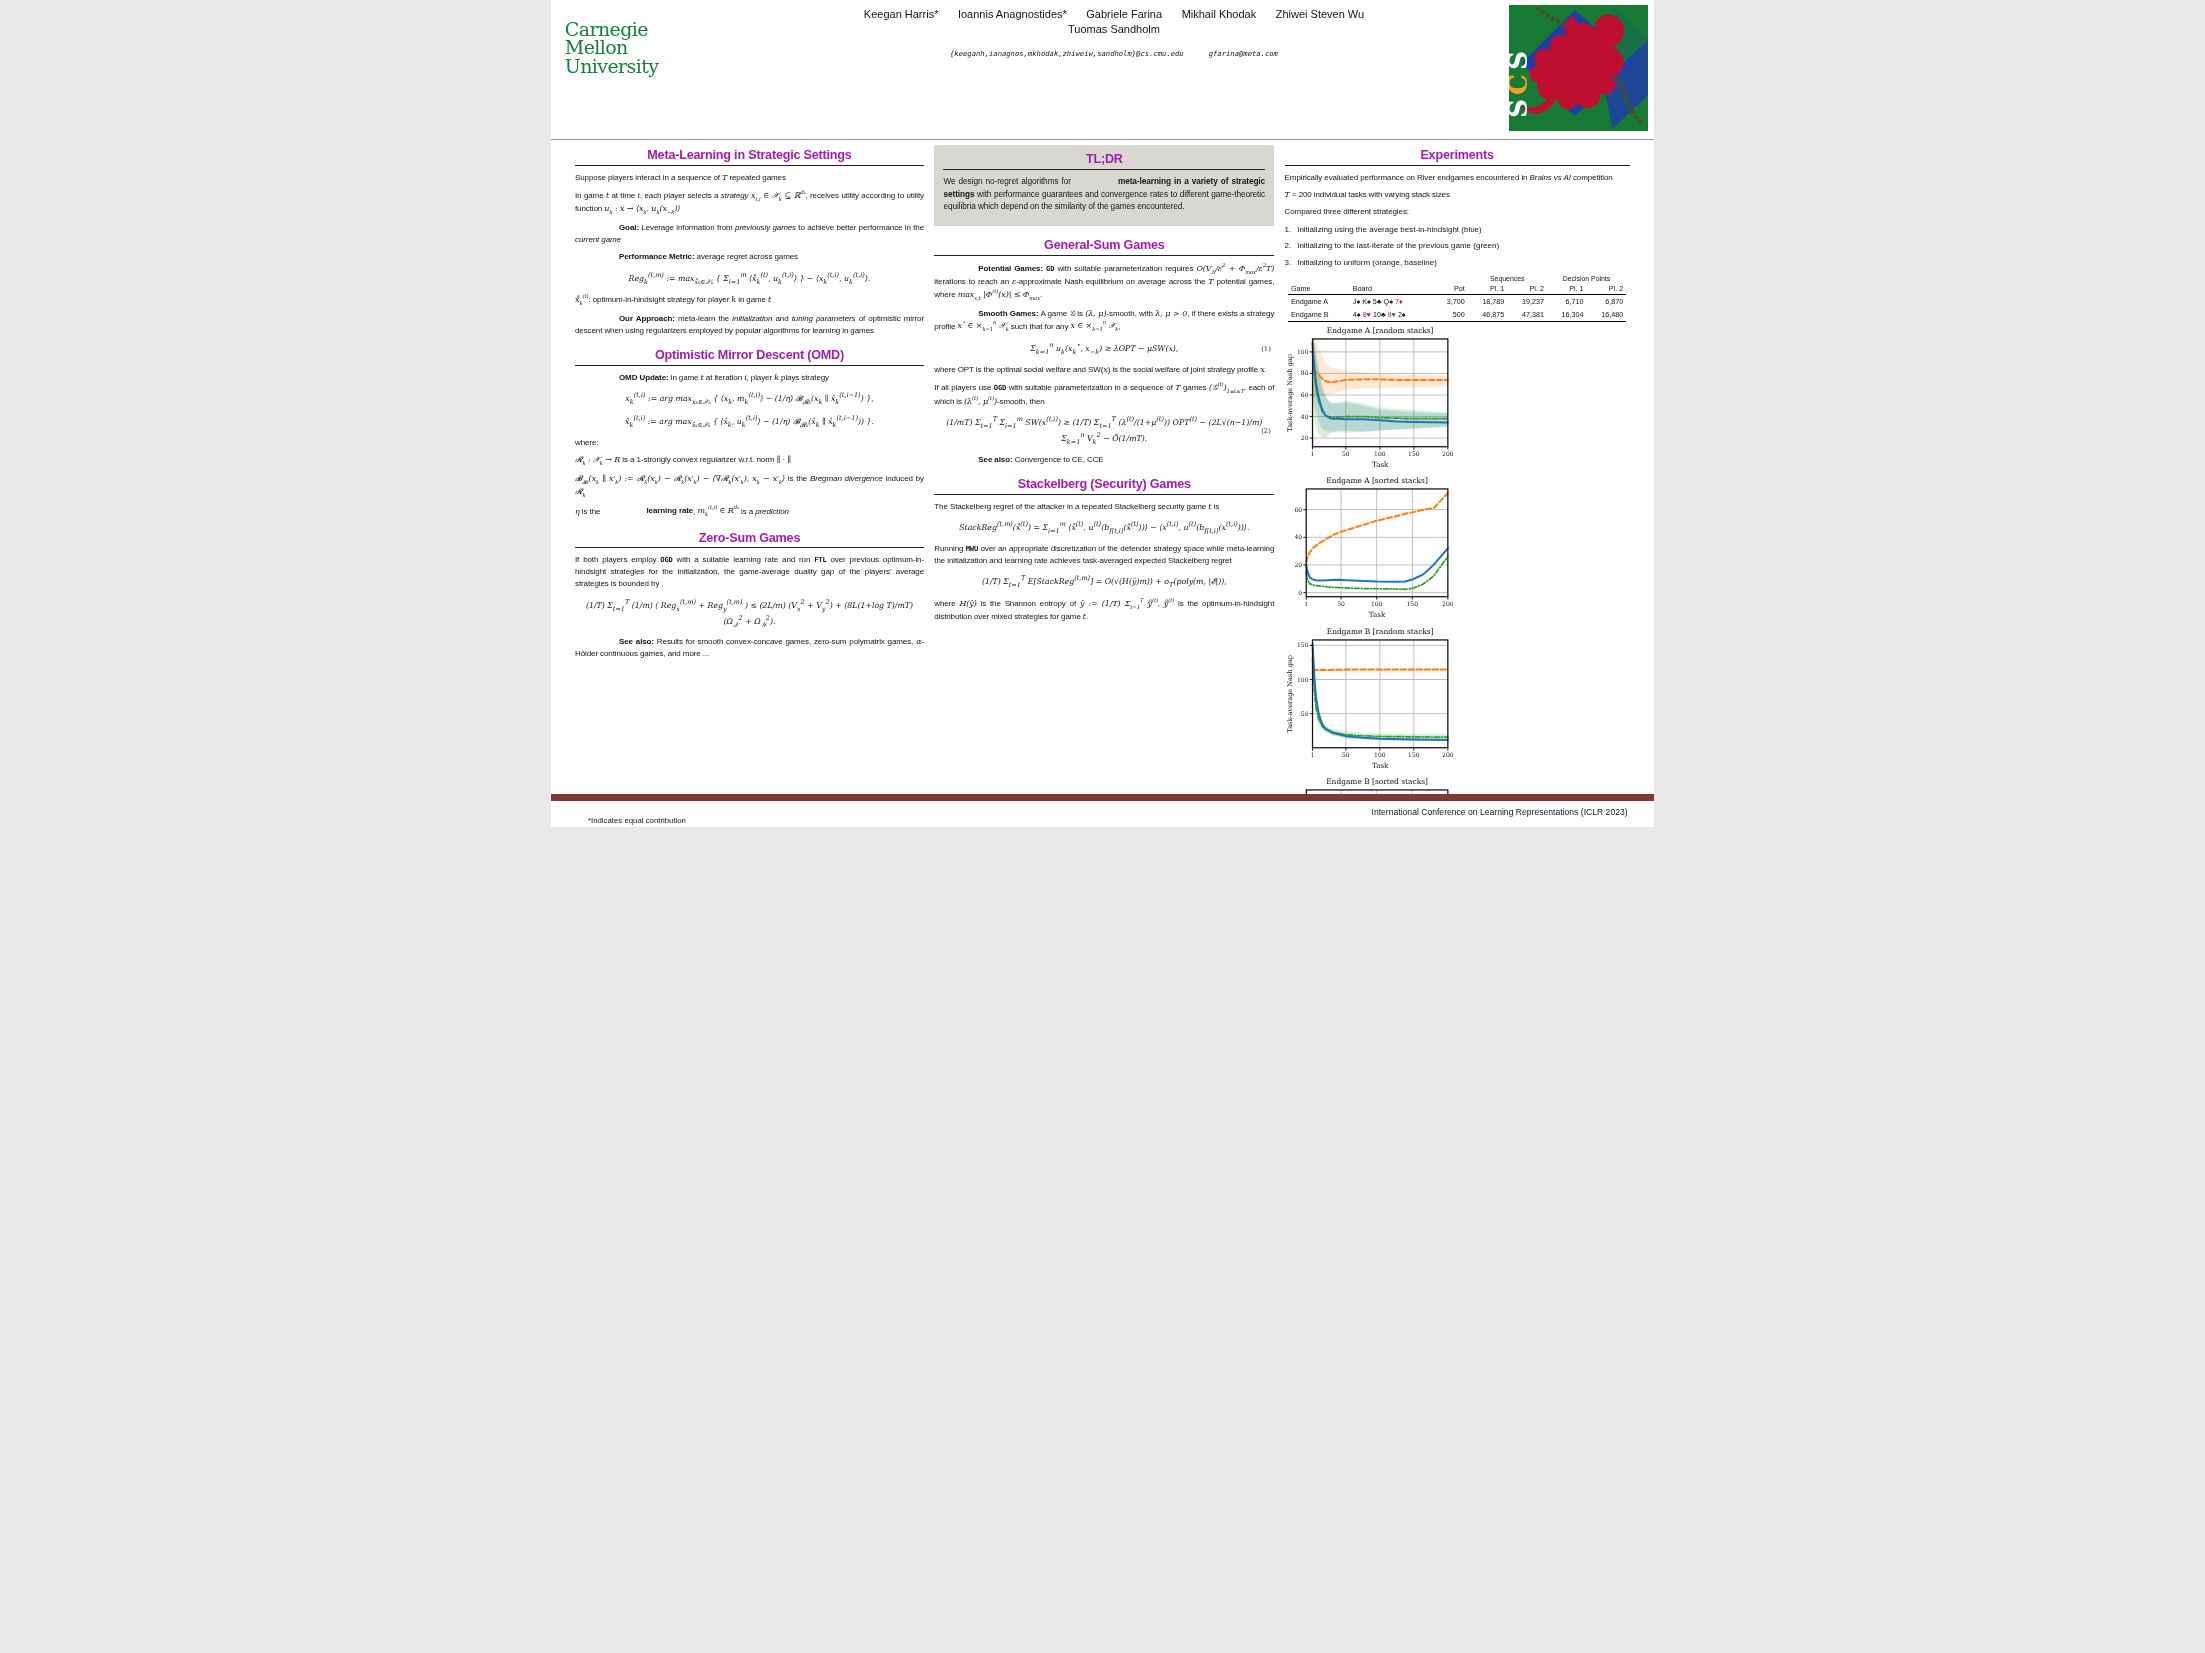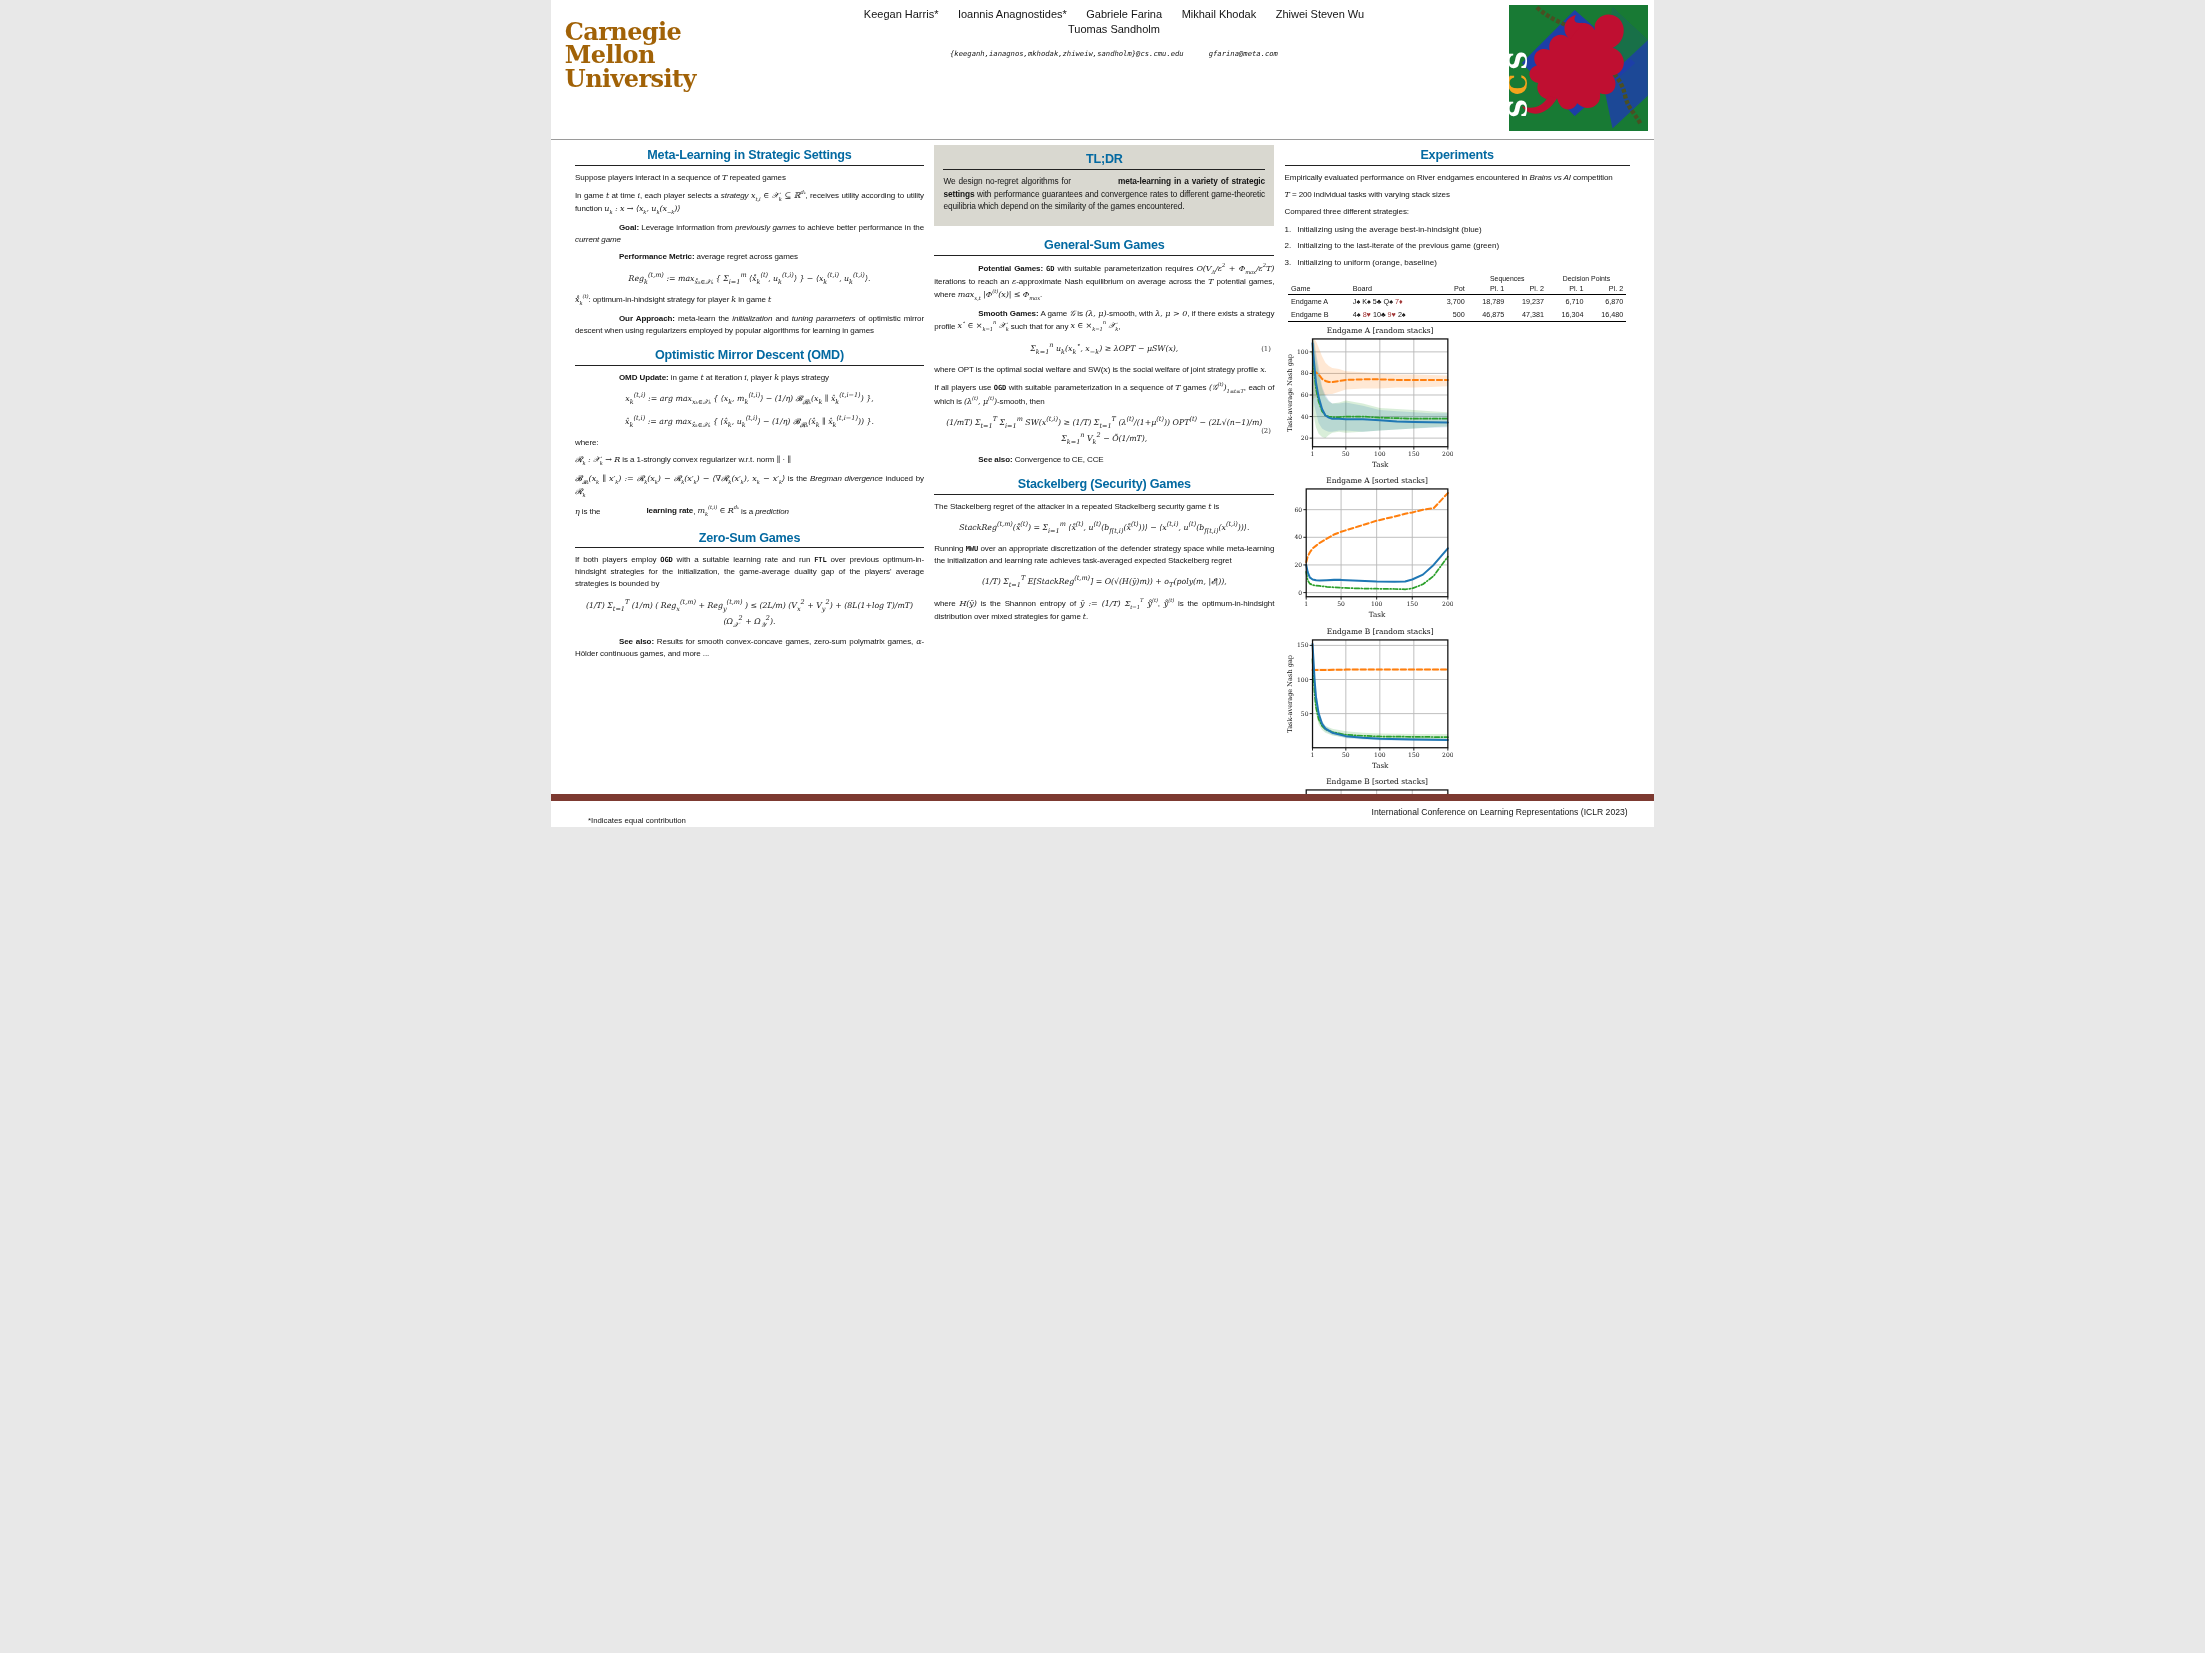--- a/index.html
+++ b/index.html
@@ -1,33 +1,33 @@
 <!DOCTYPE html>
 <html style="font-size:9.2px"><head>
 <meta charset="utf-8">
 <style>
   html,body{margin:0;padding:0;background:#e8e8e8;}
   .page{position:relative;width:1103px;height:827px;background:#ffffff;margin:0 auto;
         font-family:"Liberation Sans",sans-serif;color:#141414;overflow:hidden;}
   
   .header{position:absolute;top:0;left:0;right:0;height:139px;border-bottom:0.6px solid #9a9a9a;background:#fff;}
-  .cmu-wordmark{position:absolute;left:13.8px;top:19.5px;color:#a16207;
-        font-family:"DejaVu Serif",serif;font-weight:bold;font-size:24px;line-height:0.98;letter-spacing:-0.6px;}
+  .cmu-wordmark{position:absolute;left:13.8px;top:19.5px;color:#15803d;
+        font-family:"DejaVu Serif",serif;font-weight:normal;font-size:19px;line-height:0.98;letter-spacing:-0.6px;}
   .header-center{position:absolute;left:178px;right:155px;top:8px;text-align:center;}
   .poster-title{font-size:21px;font-weight:bold;letter-spacing:-0.3px;margin:3.4px 0 8px 0;}
   .authors{display:flex;justify-content:center;gap:19.5px;font-size:11px;}
   .authors2{display:flex;justify-content:center;gap:19.5px;font-size:11px;margin-top:3.4px;}
   .emails{margin-top:13.8px;font-family:"DejaVu Sans Mono",monospace;font-size:7.2px;display:flex;justify-content:center;gap:25px;font-style:italic;}
   .scs-logo{position:absolute;right:5.7px;top:4.6px;width:139px;height:126px;background:#187a34;}
   .scs-logo svg{display:block;width:100%;height:100%;}
   
   .columns{position:absolute;top:145px;left:24px;width:1054px;display:grid;
            grid-template-columns:349px 340px 345px;column-gap:10.3px;}
   .section{margin-bottom:11.5px;}
-  .section-heading{color:#0369a1;font-size:12.6px;font-weight:bold;text-align:center;margin:3.4px 0 2.9px 0;letter-spacing:-0.2px;}
+  .section-heading{color:#a21caf;font-size:12.6px;font-weight:bold;text-align:center;margin:3.4px 0 2.9px 0;letter-spacing:-0.2px;}
   .rule{border-top:0.9px solid #222;margin:0 0 5.7px 0;}
   .para{font-size:8px;line-height:1.5;text-align:justify;margin:5.2px 0;letter-spacing:-0.1px;}
   .para b{font-weight:bold;margin-left:44px;}
   .math{font-family:"DejaVu Serif",serif;font-style:italic;}
   .math sub,.math sup{font-size:66%;font-style:italic;}
   .code{font-family:"DejaVu Sans Mono",monospace;font-weight:bold;font-size:0.88em;}
   .eq{position:relative;text-align:center;font-family:"DejaVu Serif",serif;font-style:italic;
       font-size:7.8px;line-height:1.55;margin:6.9px 10.3px;}
   .eq .eqtag{position:absolute;right:-6.9px;top:50%;transform:translateY(-50%);font-style:normal;font-size:6.9px;color:#333;}
   .tldr-box{background:#d9d8d0;padding:3.4px 9.2px 8px 9.2px;margin-bottom:12.6px;}

